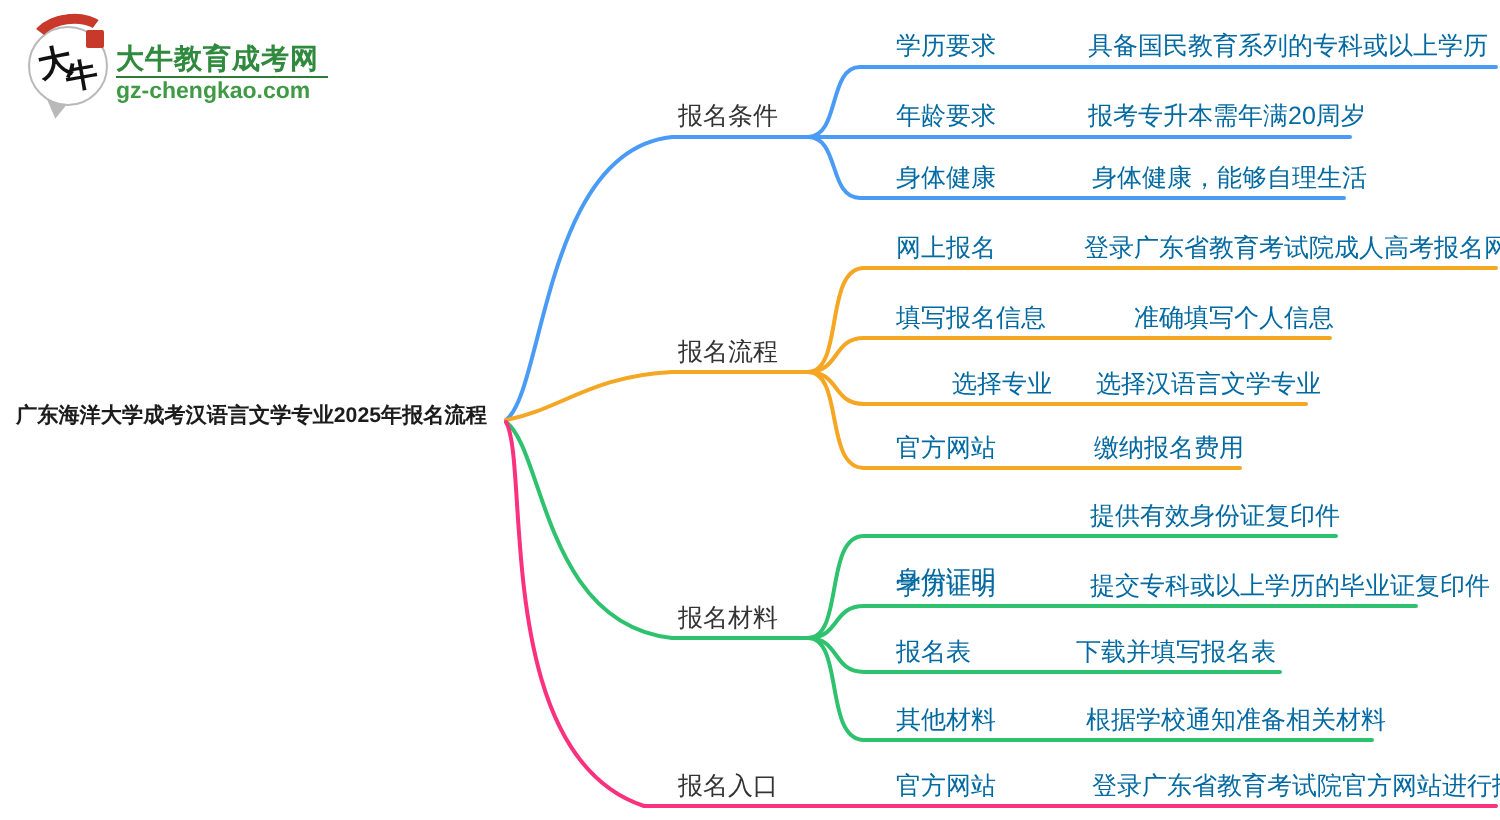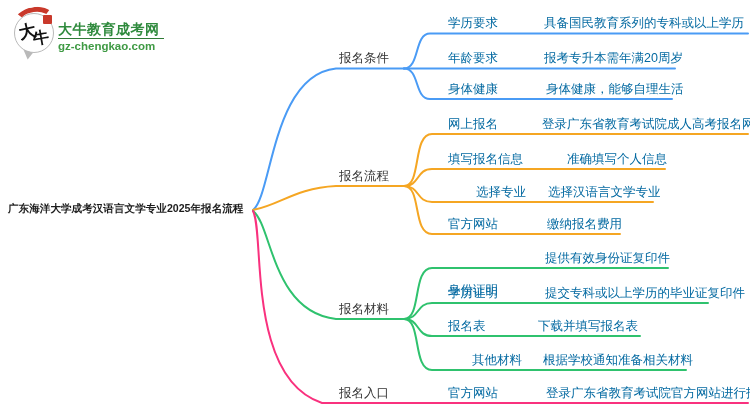--- a/index.html
+++ b/index.html
@@ -111,20 +111,20 @@
   <div class="node" style="left:448px;top:216px;">官方网站</div>
   <div class="node" style="left:547px;top:216px;text-align:right;">缴纳报名费用</div>
 
   <div class="node branch-label" style="left:339px;top:301px;">报名材料</div>
   <div class="node" style="left:448px;top:250px;margin-top:32px;">身份证明</div>
   <div class="node" style="left:545px;top:250px;">提供有效身份证复印件</div>
   <div class="node" style="left:448px;top:285px;">学历证明</div>
   <div class="node" style="left:545px;top:285px;">提交专科或以上学历的毕业证复印件</div>
   <div class="node" style="left:448px;top:318px;">报名表</div>
   <div class="node" style="left:538px;top:318px;">下载并填写报名表</div>
-  <div class="node" style="left:448px;top:352px;margin-left:24px;">其他材料</div>
+  <div class="node" style="left:448px;top:352px;">其他材料</div>
   <div class="node" style="left:543px;top:352px;">根据学校通知准备相关材料</div>
 
   <div class="node branch-label" style="left:339px;top:385px;">报名入口</div>
   <div class="node" style="left:448px;top:385px;">官方网站</div>
   <div class="node" style="left:546px;top:385px;">登录广东省教育考试院官方网站进行报名</div>
 
 </div>
 
 </body></html>

